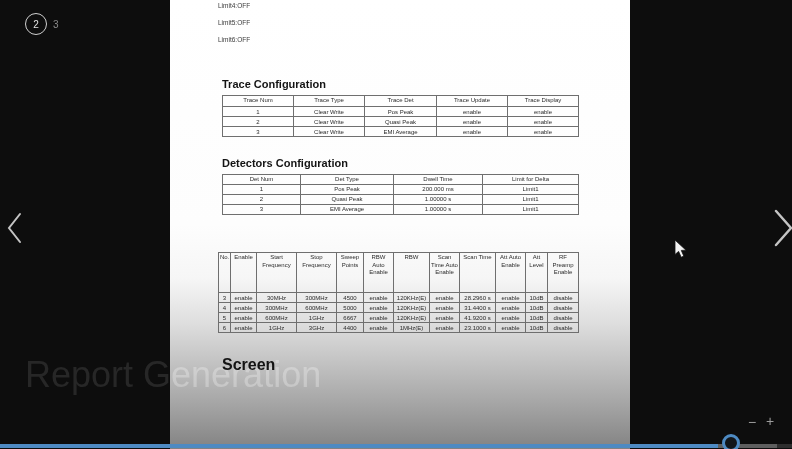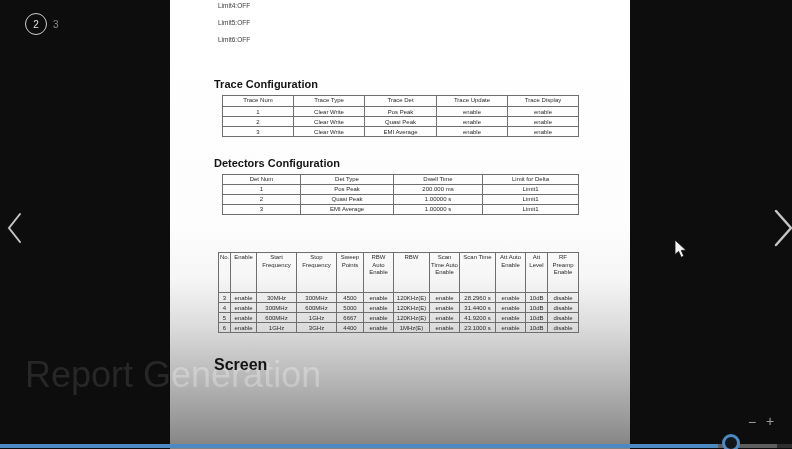--- a/index.html
+++ b/index.html
@@ -48,21 +48,21 @@
   .watermark-light{
     position:absolute;left:-145px;top:354px;
     font-size:36px;font-weight:400;color:rgba(255,255,255,0.28);white-space:nowrap;
   }
   .limit-line{position:absolute;left:48px;font-size:6.5px;color:#3a3a3a;}
   .limit-0{top:2px;}
   .limit-1{top:19px;}
   .limit-2{top:36px;}
 
   .section-title{
-    position:absolute;left:44px;font-size:11px;font-weight:600;color:#141414;
+    position:absolute;left:52px;font-size:11px;font-weight:600;color:#141414;
   }
   .title-trace{top:78px;}
   .title-detectors{top:157px;}
   .title-scan{top:236px;}
   .title-screen{top:356px;font-size:16px;}
 
   table{
     position:absolute;border-collapse:collapse;table-layout:fixed;
     font-size:6px;color:#2b2b2b;background:transparent;
   }

